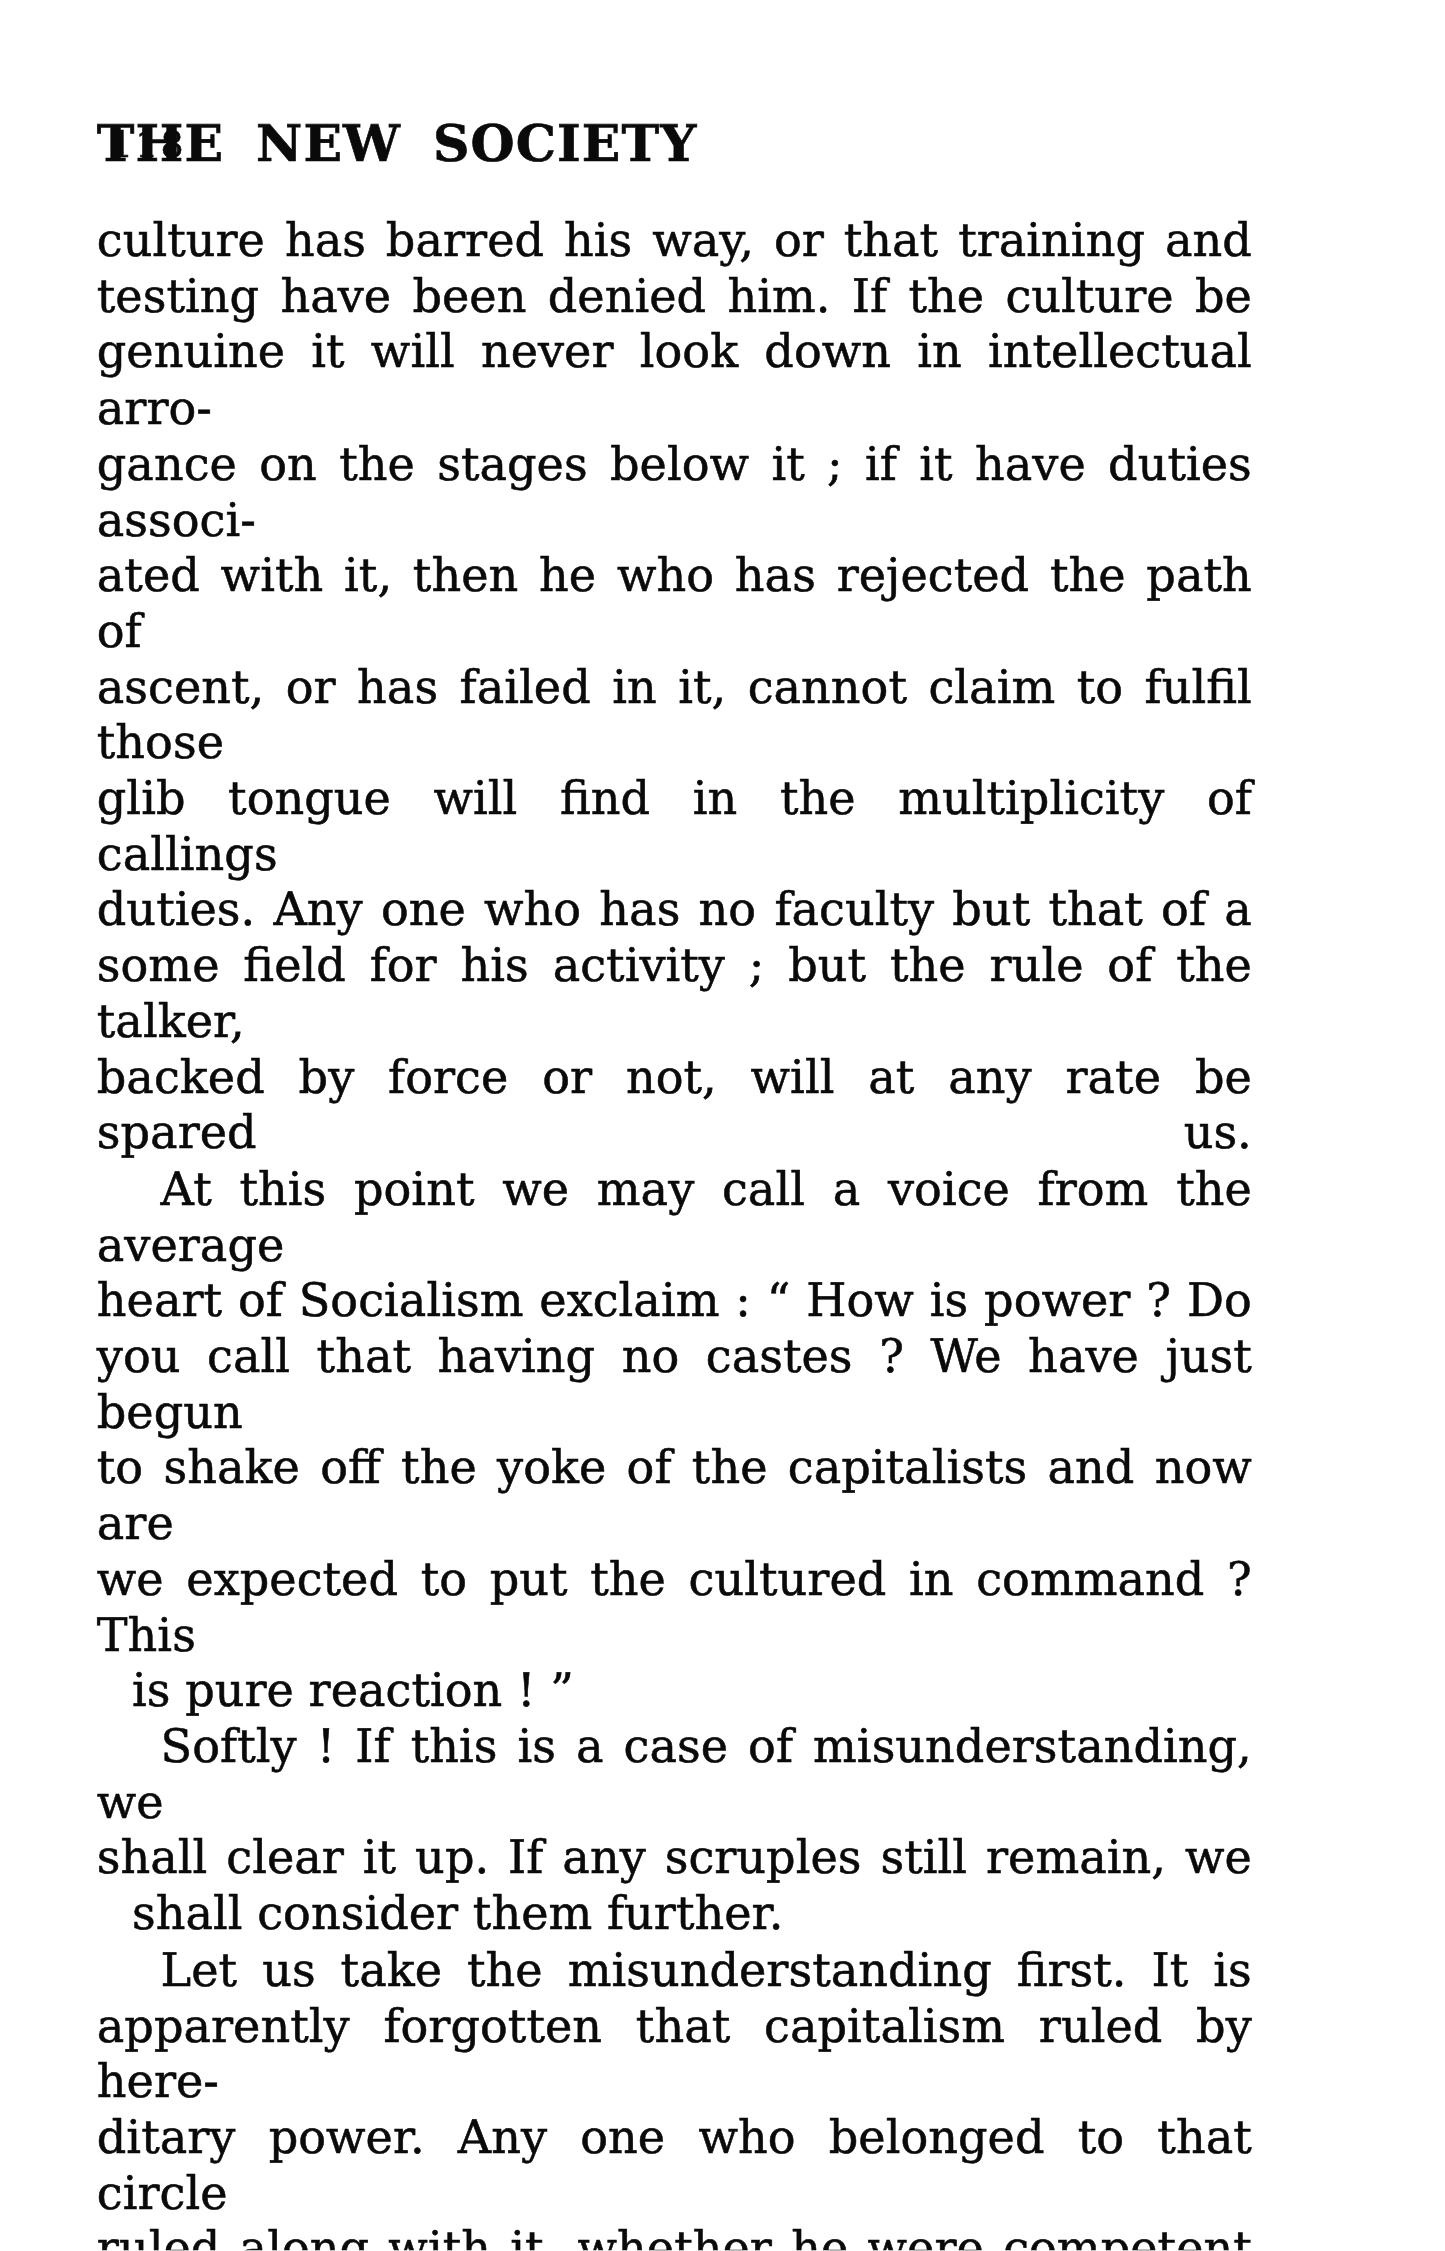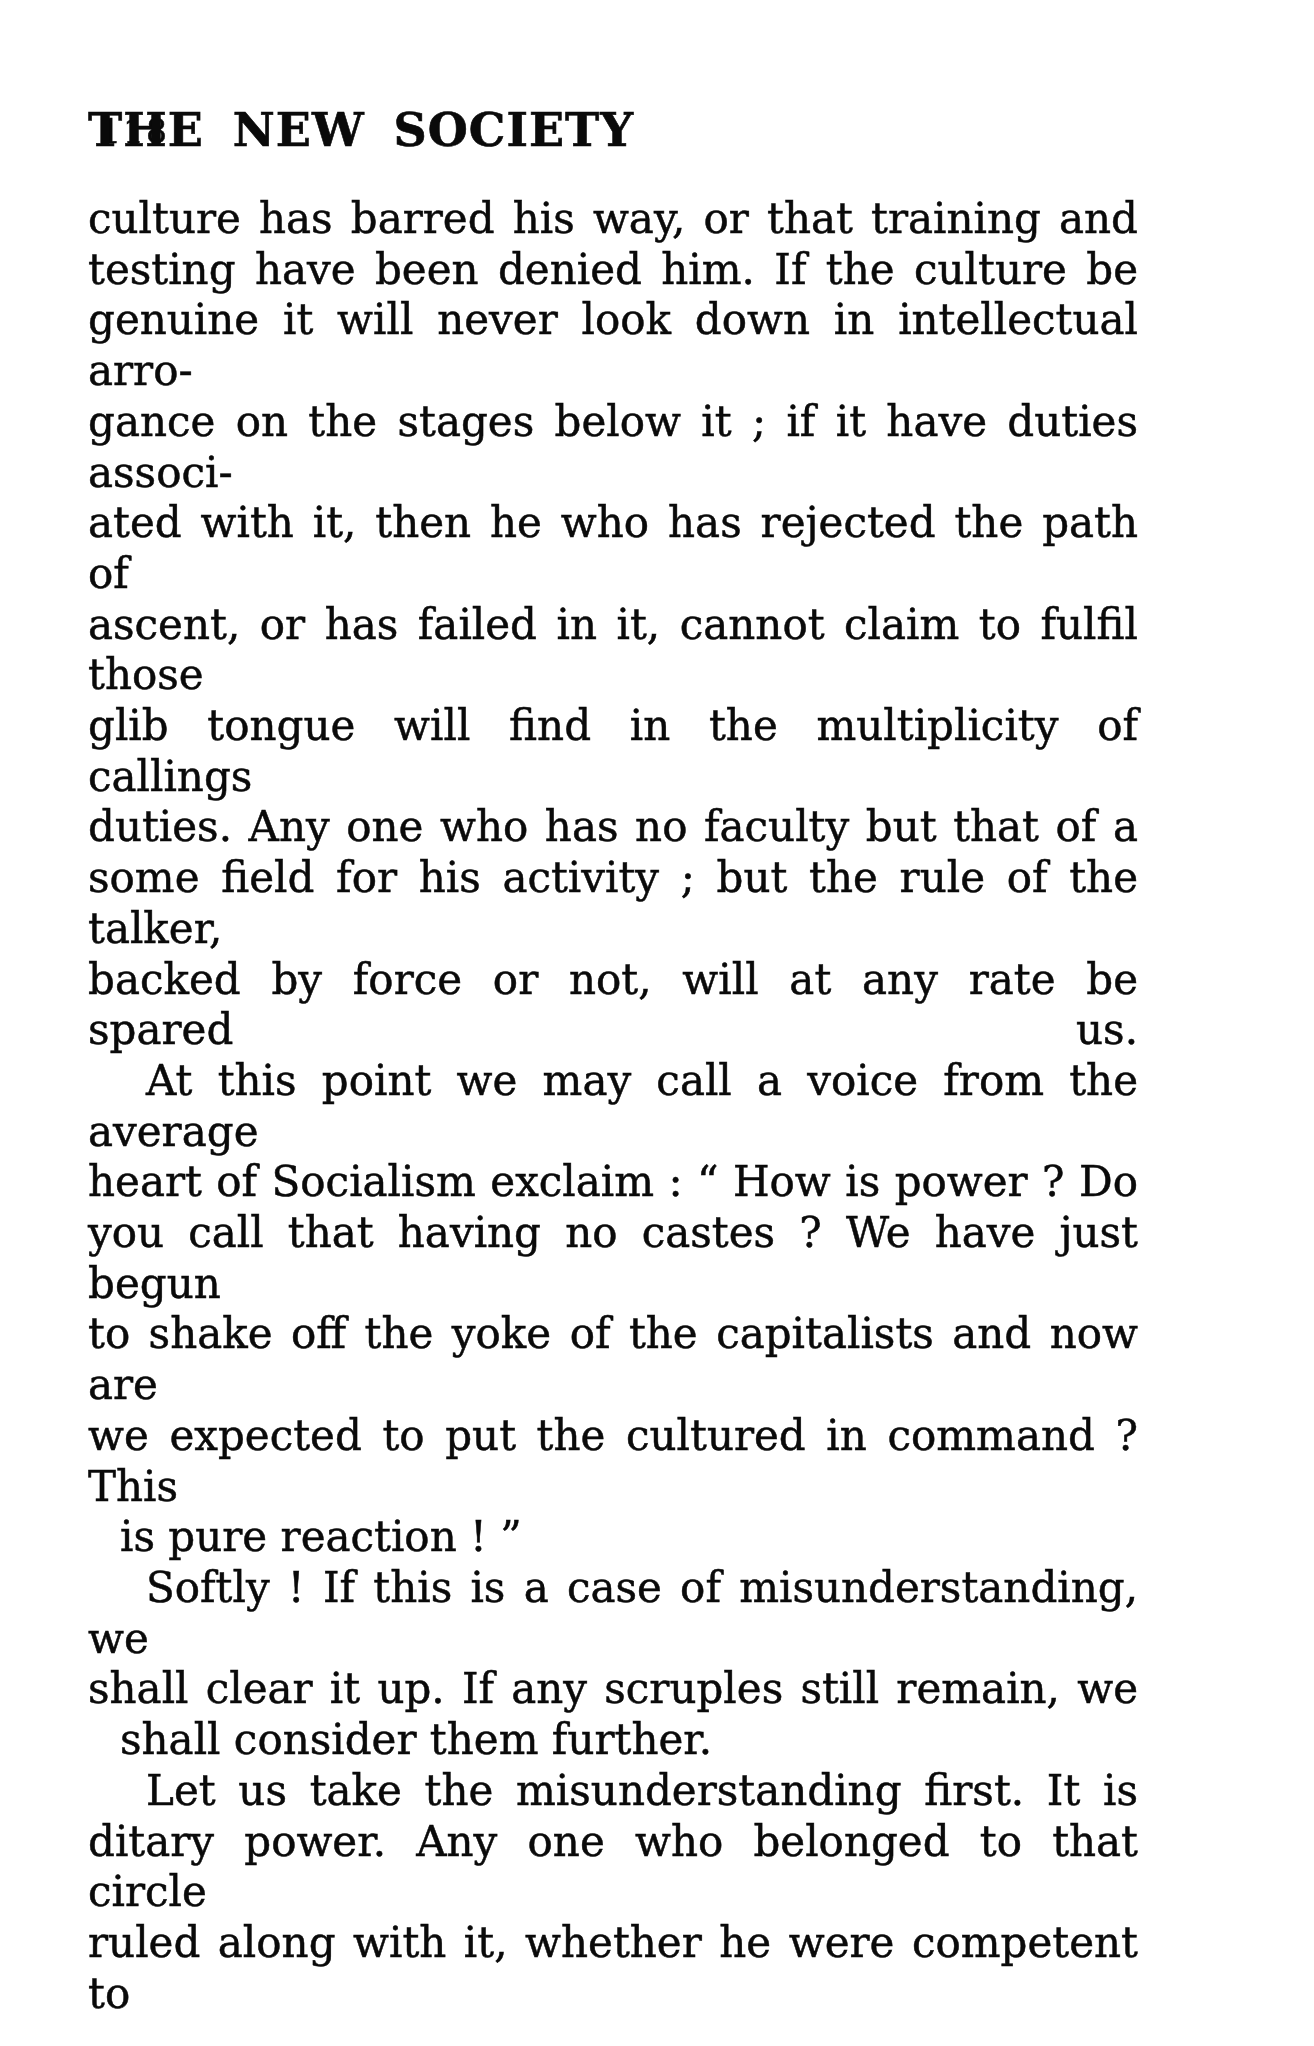--- a/index.html
+++ b/index.html
@@ -90,16 +90,17 @@
       <div class="line indent">At this point we may call a voice from the average</div>
       <div class="line">heart of Socialism exclaim :  “ How is power ?  Do</div>
       <div class="line">you call that having no castes ?  We have just begun</div>
       <div class="line">to shake off the yoke of the capitalists and now are</div>
       <div class="line">we expected to put the cultured in command ?  This</div>
       <div class="line short">is pure reaction ! ”</div>
       <div class="line indent">Softly !  If this is a case of misunderstanding, we</div>
       <div class="line">shall clear it up.  If any scruples still remain, we</div>
       <div class="line short">shall consider them further.</div>
       <div class="line indent">Let us take the misunderstanding first.  It is</div>
+      <div class="line">apparently forgotten that capitalism ruled by here-</div>
       <div class="line">ditary power.  Any one who belonged to that circle</div>
       <div class="line">ruled along with it, whether he were competent to</div>
     </div>
 </div>
 
 </body></html>

